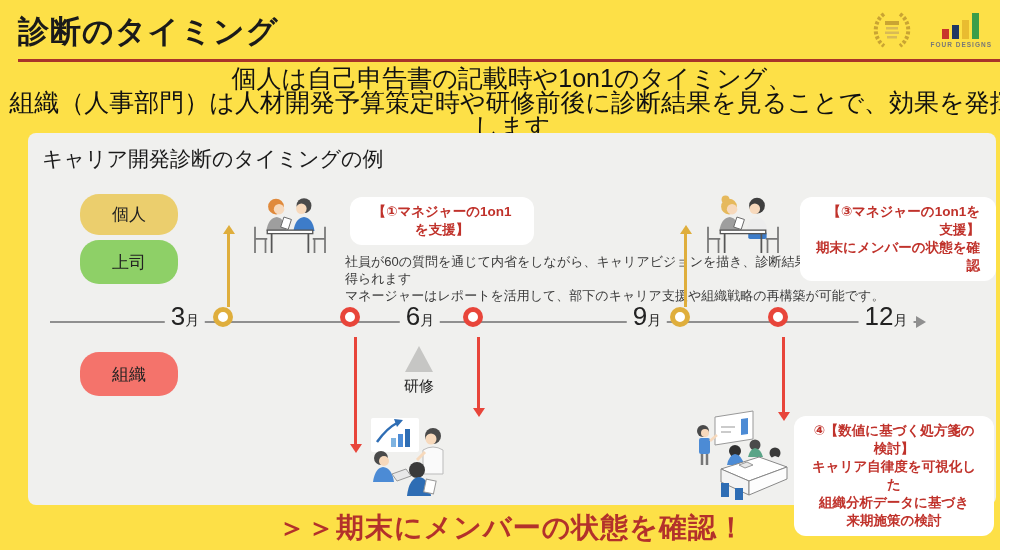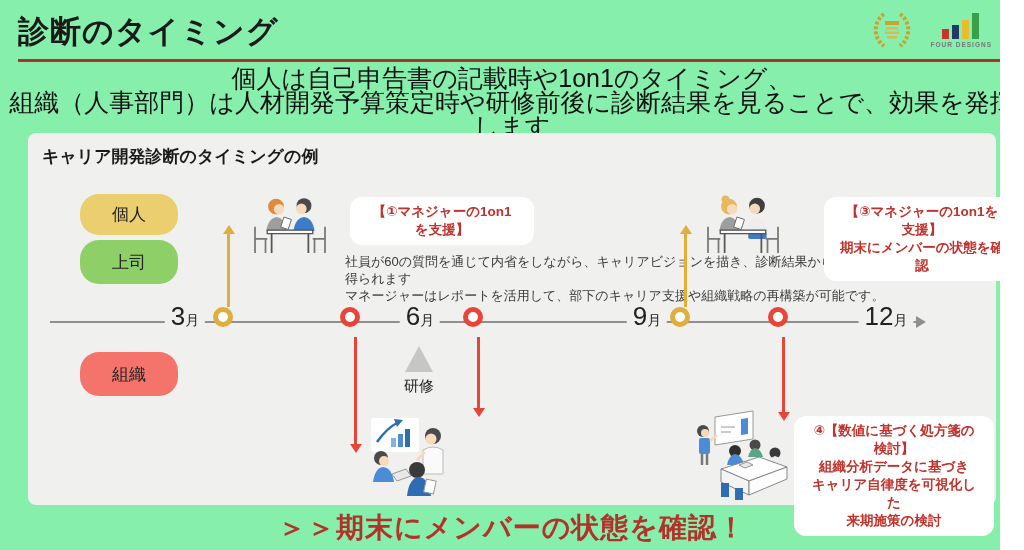--- a/index.html
+++ b/index.html
@@ -1,33 +1,33 @@
 <!DOCTYPE html>
 <html lang="ja"><head>
 <meta charset="utf-8">
 <style>
   * { margin:0; padding:0; box-sizing:border-box; }
   body { font-family:"Liberation Sans","DejaVu Sans",sans-serif; background:#fff; }
-  .slide { position:relative; width:1000px; height:550px; background:#86efac; overflow:hidden; }
+  .slide { position:relative; width:1000px; height:550px; background:#fde047; overflow:hidden; }
 
   
   .page-title { position:absolute; left:18px; top:11px; font-size:31px; font-weight:bold; color:#1a1a1a; letter-spacing:1px; }
   .title-rule { position:absolute; left:18px; top:59px; width:988px; height:3px; background:#A8342A; }
   .header-right { position:absolute; right:8px; top:8px; display:flex; align-items:center; gap:10px; }
   .laurel { width:58px; height:44px; }
   .logo { display:flex; flex-direction:column; align-items:center; }
   .logo svg { width:42px; height:27px; }
   .logo-text { font-size:6.5px; color:#777; letter-spacing:1px; margin-top:2px; font-weight:bold; }
 
   
   .subtitle { position:absolute; left:0; top:66px; width:1024px; text-align:center; font-size:25px; color:#111; line-height:24px; font-weight:500; }
 
   
   .panel { position:absolute; left:28px; top:133px; width:968px; height:372px; background:#F0F0EE; border-radius:8px; }
-  .panel-title { position:absolute; left:14px; top:12px; font-size:17px; font-weight:bold; color:#1a1a1a; }
+  .panel-title { position:absolute; left:14px; top:12px; font-size:21px; font-weight:normal; color:#1a1a1a; }
 
   
   .row-label { position:absolute; left:52px; width:98px; border-radius:19px; display:flex; align-items:center; justify-content:center; font-size:17px; color:#222; font-weight:500; }
   .lbl-kojin { top:61px; height:41px; background:#EBCE6D; }
   .lbl-joshi { top:107px; height:44px; background:#8ED067; }
   .lbl-soshiki { top:219px; height:44px; background:#F4736B; }
 
   
   .tl-line { position:absolute; left:22px; top:188px; width:866px; height:2px; background:#8F8F8F; }
   .tl-head { position:absolute; left:888px; top:183px; width:0; height:0; border-left:10px solid #8F8F8F; border-top:6px solid transparent; border-bottom:6px solid transparent; }
@@ -47,21 +47,21 @@
   
   .tri { position:absolute; left:377px; top:213px; width:0; height:0; border-left:14px solid transparent; border-right:14px solid transparent; border-bottom:26px solid #C6C6C4; }
   .training-label { position:absolute; left:391px; top:244px; transform:translateX(-50%); font-size:15px; color:#222; }
 
   
   .description { position:absolute; left:317px; top:120px; width:560px; font-size:13px; line-height:17px; color:#3A3A3A; }
 
   
   .callout { position:absolute; background:#ffffff; border-radius:12px; color:#C0322B; font-weight:bold; text-align:center; font-size:13.5px; line-height:18px; padding:6px 16px; }
   .callout-1 { left:322px; top:64px; width:184px; }
-  .callout-3 { left:796px; top:64px; width:196px; }
+  .callout-3 { left:772px; top:64px; width:196px;text-align:right; }
   .callout-2 { left:457px; top:283px; width:190px; }
   .callout-4 { left:766px; top:283px; width:200px; }
 
   
   .illus { position:absolute; }
   .illus-1 { left:213px; top:56px; width:98px; height:70px; }
   .illus-3 { left:666px; top:56px; width:98px; height:70px; }
   .illus-2 { left:337px; top:279px; width:100px; height:90px; }
   .illus-4 { left:663px; top:273px; width:104px; height:98px; }
 
@@ -145,22 +145,22 @@
 
     <div class="callout callout-1">
       <div>【①マネジャーの1on1を支援】</div>
     </div>
     <div class="callout callout-3">
       <div>【③マネジャーの1on1を支援】</div>
       <div>期末にメンバーの状態を確認</div>
     </div>
     <div class="callout callout-4">
       <div>④【数値に基づく処方箋の検討】</div>
+      <div>キャリア自律度を可視化した</div>
       <div>組織分析データに基づき</div>
-      <div>キャリア自律度を可視化した</div>
       <div>来期施策の検討</div>
     </div>
 
     <svg class="illus illus-1" viewBox="0 0 112 70">
       <path d="M16,38 V68 M16,52 H30 M28,52 V68" stroke="#777" stroke-width="2" fill="none"></path>
       <path d="M96,38 V68 M96,52 H82 M84,52 V68" stroke="#777" stroke-width="2" fill="none"></path>
       <circle cx="40" cy="15" r="9" fill="#E08A3C"></circle>
       <circle cx="43.5" cy="18" r="6" fill="#F7D9BC"></circle>
       <path d="M29,43 Q31,28 41,27 Q50,28 52,43 Z" fill="#9E9E9E"></path>
       <circle cx="72" cy="14" r="8.5" fill="#4A4A4A"></circle>

